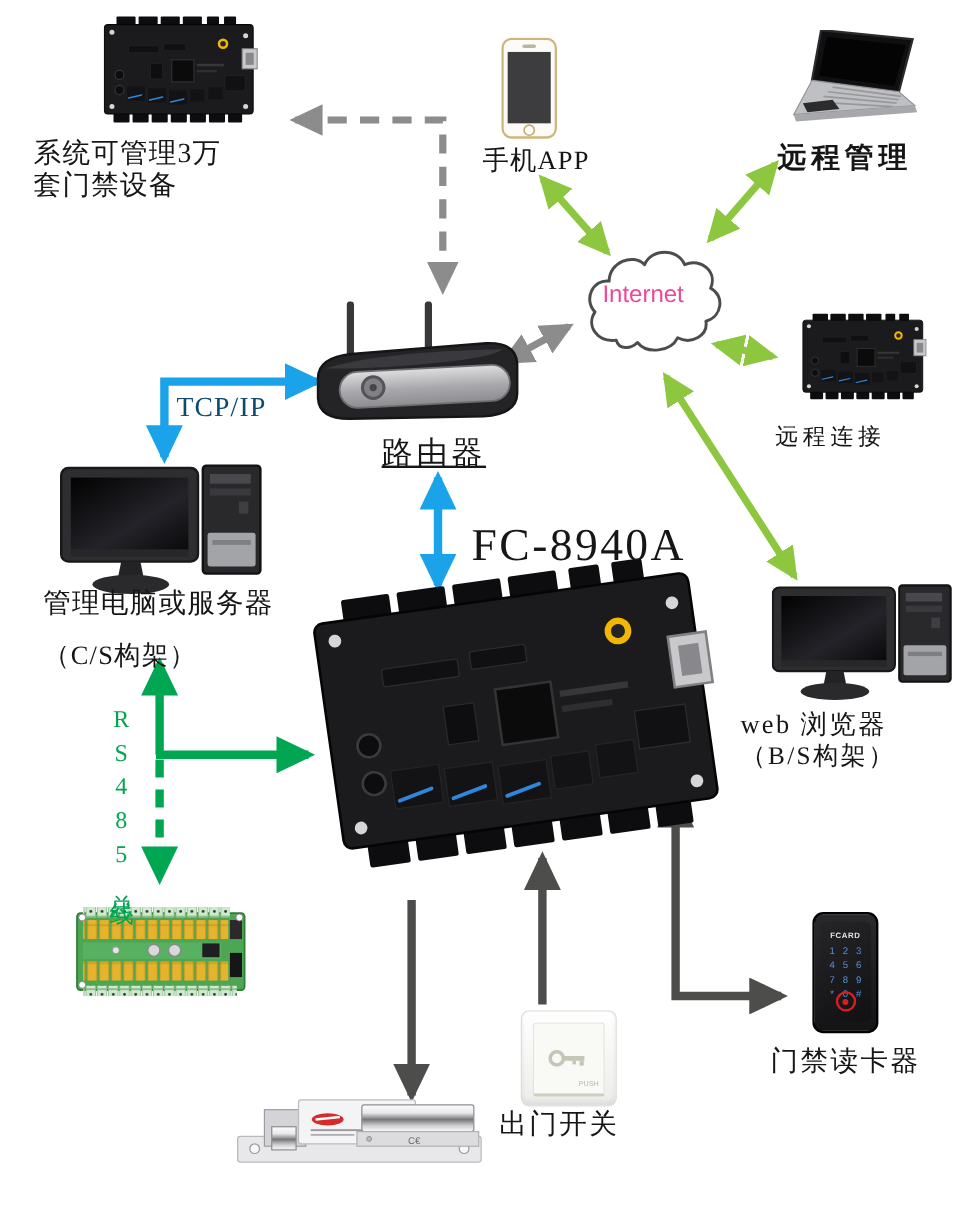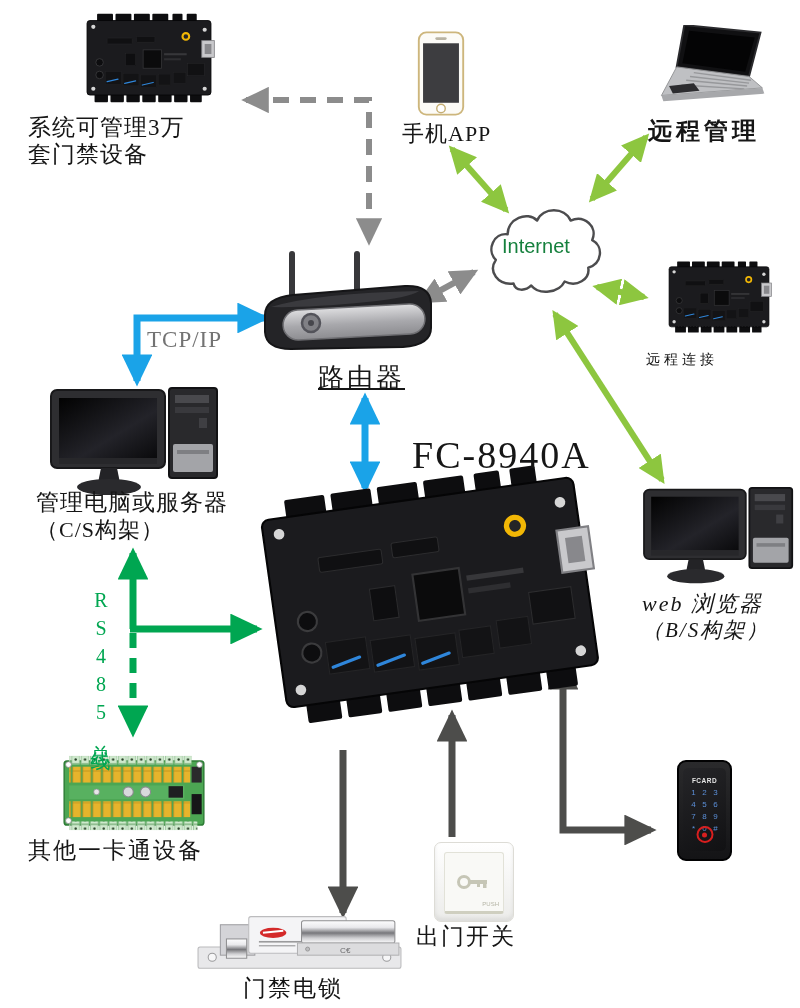--- a/index.html
+++ b/index.html
@@ -305,42 +305,41 @@
 
   <div class="lbl" style="left:28px;top:114px;width:224px;font-size:23px;line-height:27px;letter-spacing:1px;">
     <div>系统可管理3万</div>
     <div>套门禁设备</div>
   </div>
 
   <div class="lbl" style="left:391px;top:119px;width:100px;font-size:22px;letter-spacing:1px;margin-left:11px;">手机APP</div>
 
   <div class="lbl" style="left:648px;top:115px;width:130px;font-size:24px;letter-spacing:4px;font-weight:bold;">远程管理</div>
 
-  <div class="lbl lbl-sans" style="left:502px;top:235px;width:84px;font-size:20px;color:#15803d;">Internet</div>
-
-  <div class="lbl" style="left:646px;top:351px;width:134px;font-size:14px;letter-spacing:4px;">远程连接</div>
+  <div class="lbl lbl-sans" style="left:502px;top:235px;width:84px;font-size:20px;color:#ec4899;">Internet</div>
+
+  <div class="lbl" style="left:646px;top:351px;width:134px;font-size:19px;letter-spacing:4px;">远程连接</div>
 
   <div class="lbl" style="left:318px;top:360px;width:94px;font-size:26px;letter-spacing:3px;text-decoration:underline;">路由器</div>
 
-  <div class="lbl" style="left:147px;top:327px;width:95px;font-size:23px;letter-spacing:1px;color:#737373;">TCP/IP</div>
-
-  <div class="lbl" style="left:412px;top:433px;width:182px;font-size:38px;letter-spacing:2px;">FC-8940A</div>
+  <div class="lbl" style="left:147px;top:327px;width:95px;font-size:23px;letter-spacing:1px;color:#0c4a6e;">TCP/IP</div>
+
+  <div class="lbl" style="left:393px;top:433px;width:182px;font-size:38px;letter-spacing:2px;">FC-8940A</div>
 
   <div class="lbl" style="left:36px;top:489px;width:228px;font-size:23px;line-height:27px;letter-spacing:1px;">
     <div>管理电脑或服务器</div>
-    <div style="font-size:22px;">（C/S构架）</div>
+    <div style="font-size:22px;margin-top:16px;">（C/S构架）</div>
   </div>
 
   <div class="lbl vert" style="left:88px;top:589px;height:180px;font-size:20px;letter-spacing:6px;color:#00A651;">RS485总线</div>
 
-  <div class="lbl" style="left:28px;top:835px;width:224px;font-size:23px;letter-spacing:2px;">其他一卡通设备</div>
-
-  <div class="lbl" style="left:642px;top:591px;width:146px;font-size:22px;line-height:26px;letter-spacing:2px;font-style:italic;">
+
+  <div class="lbl" style="left:617px;top:591px;width:146px;font-size:22px;line-height:26px;letter-spacing:2px;">
     <div>web 浏览器</div>
     <div style="font-size:21px;">（B/S构架）</div>
   </div>
 
-  <div class="lbl" style="left:243px;top:973px;width:124px;font-size:23px;letter-spacing:2px;">门禁电锁</div>
 
   <div class="lbl" style="left:416px;top:921px;width:112px;font-size:23px;letter-spacing:2px;">出门开关</div>
 
+  <div class="lbl" style="left:642px;top:869px;width:146px;font-size:23px;letter-spacing:2px;">门禁读卡器</div>
 
 </div>
 
 </body></html>

